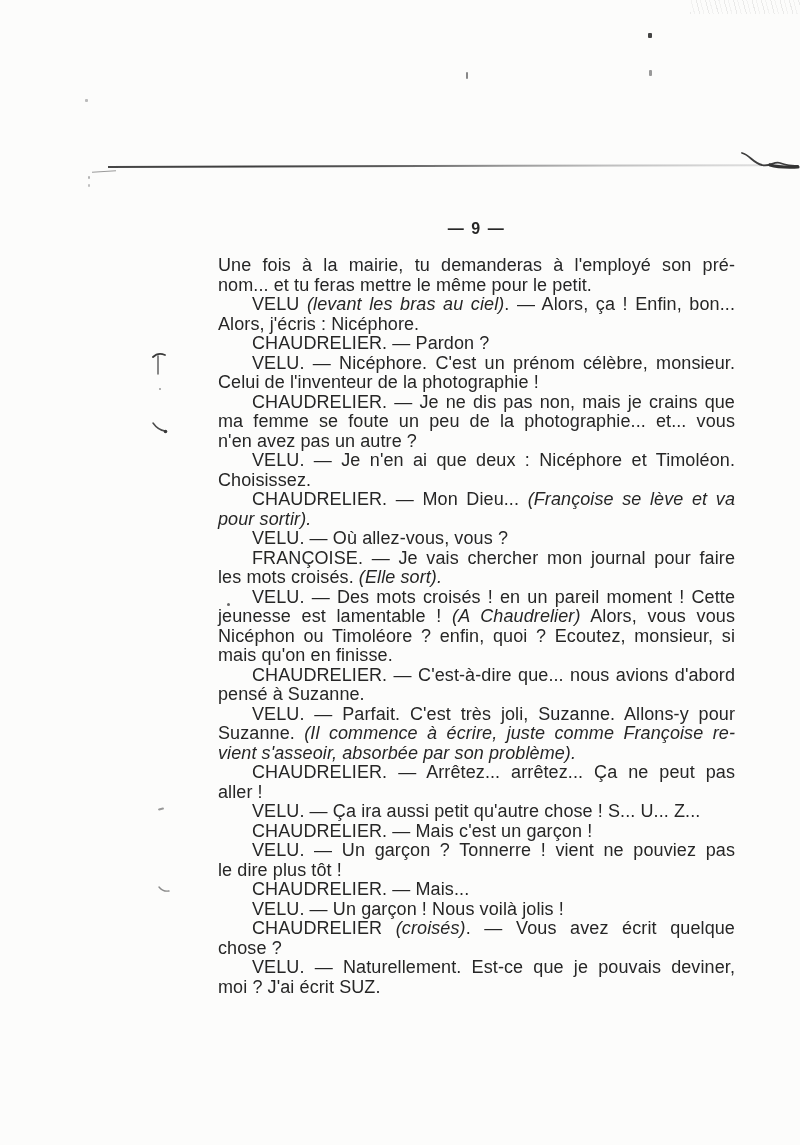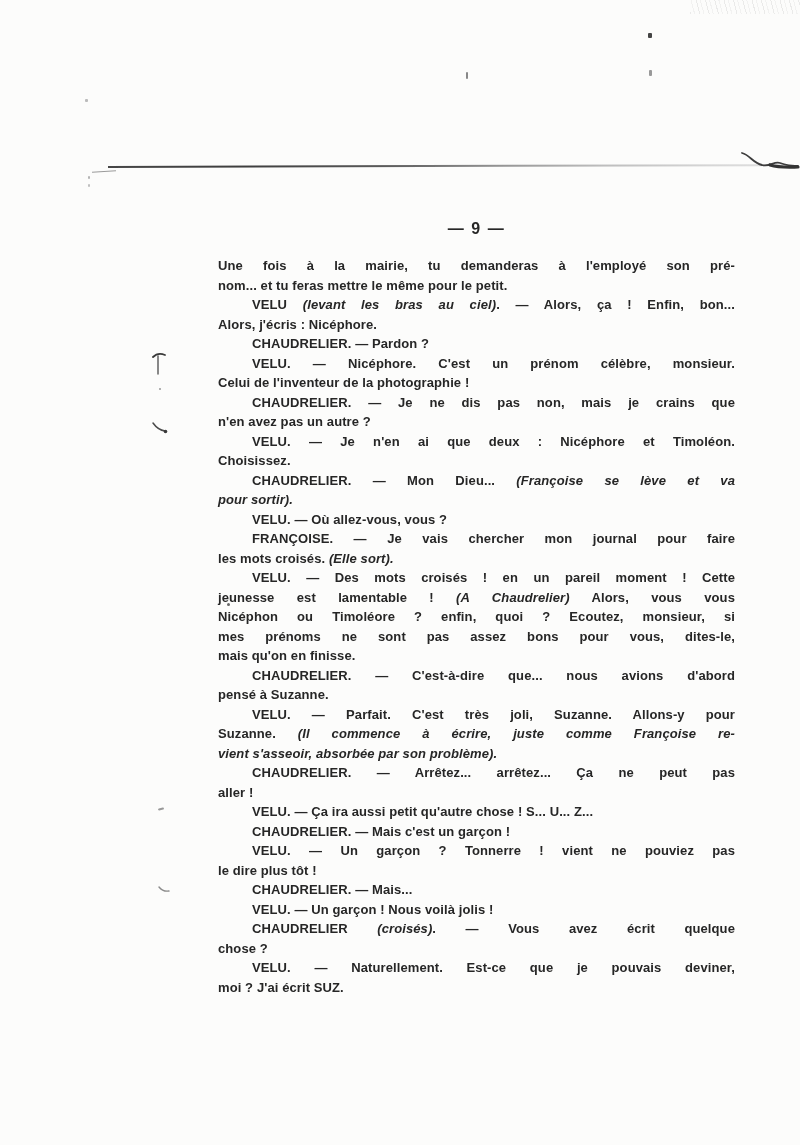--- a/index.html
+++ b/index.html
@@ -22,21 +22,21 @@
     position:absolute;left:92px;top:171px;width:24px;height:1px;
     background:#9a9a9a;transform:rotate(-4deg);
   }
   .mark{position:absolute;}
   .pageno{
     position:absolute;left:218px;top:220px;width:517px;text-align:center;
     font-size:16px;font-weight:bold;letter-spacing:1.5px;
   }
   .text-col{
     position:absolute;left:218px;top:256px;width:517px;
-    font-size:13px;font-weight:bold;line-height:19.5px;letter-spacing:.1px;
+    font-size:18px;font-weight:normal;line-height:19.5px;letter-spacing:.1px;
   }
   .line{text-align:justify;text-align-last:justify;}
   .line.last{text-align-last:left;}
   .line.indent{text-indent:34px;}
   .it{font-style:italic;}
 </style>
 </head>
 <body>
 
 <div class="page">
@@ -78,32 +78,32 @@
 
   <div class="text-col">
       <div class="line"><span>Une fois à la mairie, tu demanderas à l'employé son pré-</span></div>
       <div class="line last"><span>nom... et tu feras mettre le même pour le petit.</span></div>
       <div class="line indent"><span>VELU </span><span class="it">(levant les bras au ciel)</span><span>. — Alors, ça ! Enfin, bon...</span></div>
       <div class="line last"><span>Alors, j'écris : Nicéphore.</span></div>
       <div class="line indent last"><span>CHAUDRELIER. — Pardon ?</span></div>
       <div class="line indent"><span>VELU. — Nicéphore. C'est un prénom célèbre, monsieur.</span></div>
       <div class="line last"><span>Celui de l'inventeur de la photographie !</span></div>
       <div class="line indent"><span>CHAUDRELIER. — Je ne dis pas non, mais je crains que</span></div>
+      <div class="line"><span>ma femme se foute un peu de la photographie... et... vous</span></div>
       <div class="line last"><span>n'en avez pas un autre ?</span></div>
       <div class="line indent"><span>VELU. — Je n'en ai que deux : Nicéphore et Timoléon.</span></div>
       <div class="line last"><span>Choisissez.</span></div>
       <div class="line indent"><span>CHAUDRELIER. — Mon Dieu... </span><span class="it">(Françoise se lève et va</span></div>
       <div class="line last"><span class="it">pour sortir).</span></div>
       <div class="line indent last"><span>VELU. — Où allez-vous, vous ?</span></div>
       <div class="line indent"><span>FRANÇOISE. — Je vais chercher mon journal pour faire</span></div>
       <div class="line last"><span>les mots croisés. </span><span class="it">(Elle sort).</span></div>
       <div class="line indent"><span>VELU. — Des mots croisés ! en un pareil moment ! Cette</span></div>
       <div class="line"><span>jeunesse est lamentable ! </span><span class="it">(A Chaudrelier)</span><span> Alors, vous vous</span></div>
       <div class="line"><span>Nicéphon ou Timoléore ? enfin, quoi ? Ecoutez, monsieur, si</span></div>
-      <div class="line"><span>mes prénoms ne sont pas assez bons pour vous, dites-le,</span></div>
       <div class="line last"><span>mais qu'on en finisse.</span></div>
       <div class="line indent"><span>CHAUDRELIER. — C'est-à-dire que... nous avions d'abord</span></div>
       <div class="line last"><span>pensé à Suzanne.</span></div>
       <div class="line indent"><span>VELU. — Parfait. C'est très joli, Suzanne. Allons-y pour</span></div>
       <div class="line"><span>Suzanne. </span><span class="it">(Il commence à écrire, juste comme Françoise re-</span></div>
       <div class="line last"><span class="it">vient s'asseoir, absorbée par son problème).</span></div>
       <div class="line indent"><span>CHAUDRELIER. — Arrêtez... arrêtez... Ça ne peut pas</span></div>
       <div class="line last"><span>aller !</span></div>
       <div class="line indent last"><span>VELU. — Ça ira aussi petit qu'autre chose ! S... U... Z...</span></div>
       <div class="line indent last"><span>CHAUDRELIER. — Mais c'est un garçon !</span></div>

